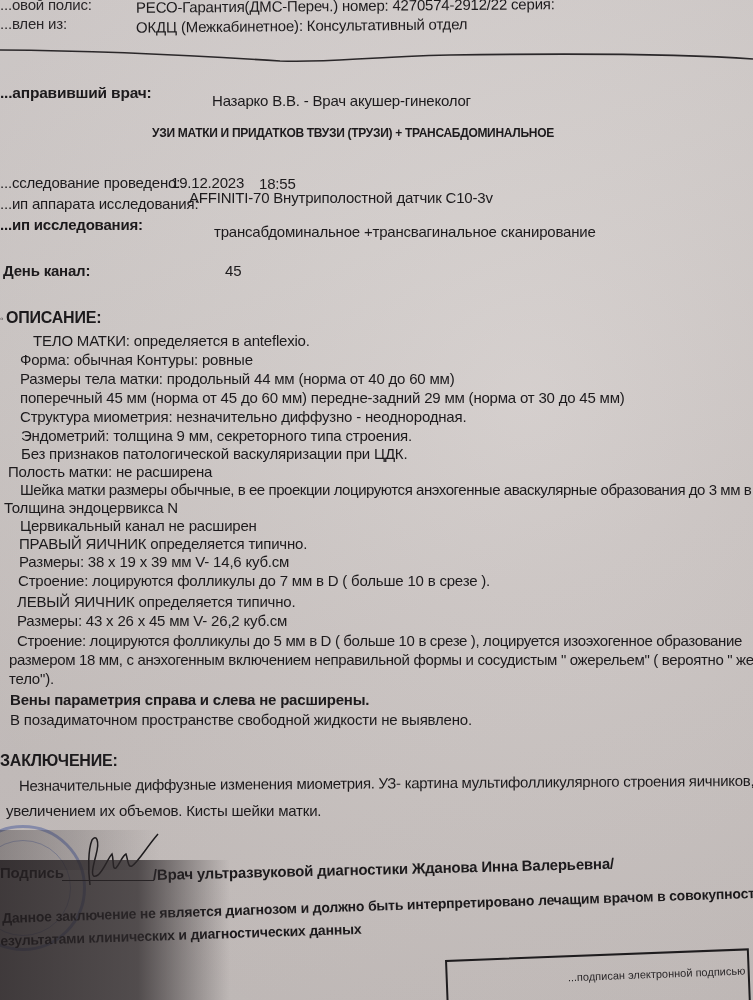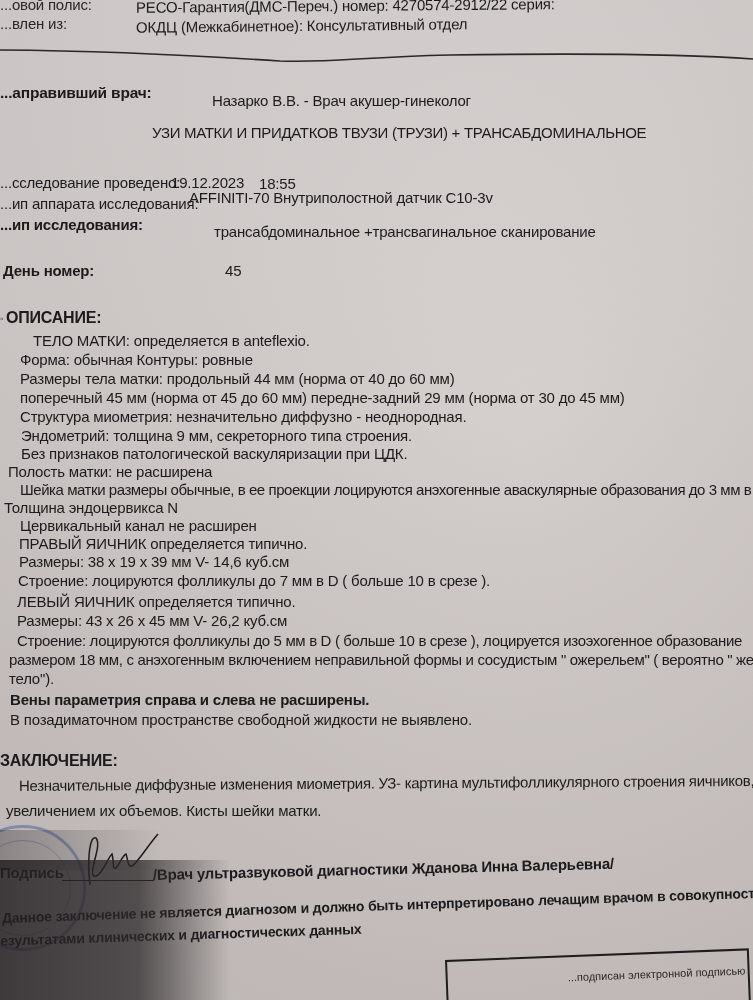--- a/index.html
+++ b/index.html
@@ -47,22 +47,22 @@
   .hdr-label { left: 0; font-size: 15px; color: #2a2729; }
 
   .divider {
     position: absolute;
     left: 0; top: 49px;
     width: 753px; height: 22px;
   }
 
   .title {
     left: 152px; top: 124px;
-    font-size: 15px;
-    font-weight: normal;
+    font-size: 12px;
+    font-weight: bold;
     letter-spacing: -0.3px;
   }
 
   .section-head {
     font-weight: bold;
     font-size: 16px;
   }
 
   .stamp {
     position: absolute;
@@ -128,21 +128,21 @@
 <div class="line" style="left:0; top:174px;">...сследование проведено:</div>
 <div class="line" style="left:171px; top:174px;">19.12.2023</div>
 <div class="line" style="left:259px; top:175px;">18:55</div>
 
 <div class="line" style="left:0; top:195px;">...ип аппарата исследования:</div>
 <div class="line" style="left:189px; top:189px;text-align:right;">AFFINITI-70  Внутриполостной датчик С10-3v</div>
 
 <div class="line bold" style="left:0; top:216px;">...ип исследования:</div>
 <div class="line" style="left:214px; top:223px;">трансабдоминальное +трансвагинальное сканирование</div>
 
-<div class="line bold" style="left:3px; top:262px;">День номер:</div>
+<div class="line bold" style="left:3px; top:262px;">День канал:</div>
 <div class="line" style="left:225px; top:262px;">45</div>
 
 <div class="line section-head" style="left:0; top:309px;text-align:center;">
   <span style="font-size:10px; vertical-align:middle;">◦ </span><span>ОПИСАНИЕ:</span>
 </div>
 
 <div class="line" style="left:33px; top:332px;">ТЕЛО МАТКИ:  определяется в anteflexio.</div>
 <div class="line" style="left:20px; top:351px;">Форма: обычная    Контуры: ровные</div>
 <div class="line" style="left:20px; top:370px;">Размеры тела матки: продольный 44 мм (норма от 40 до 60 мм)</div>
 <div class="line" style="left:20px; top:389px;">поперечный 45 мм (норма от 45 до 60 мм) передне-задний 29 мм (норма от 30 до 45 мм)</div>

